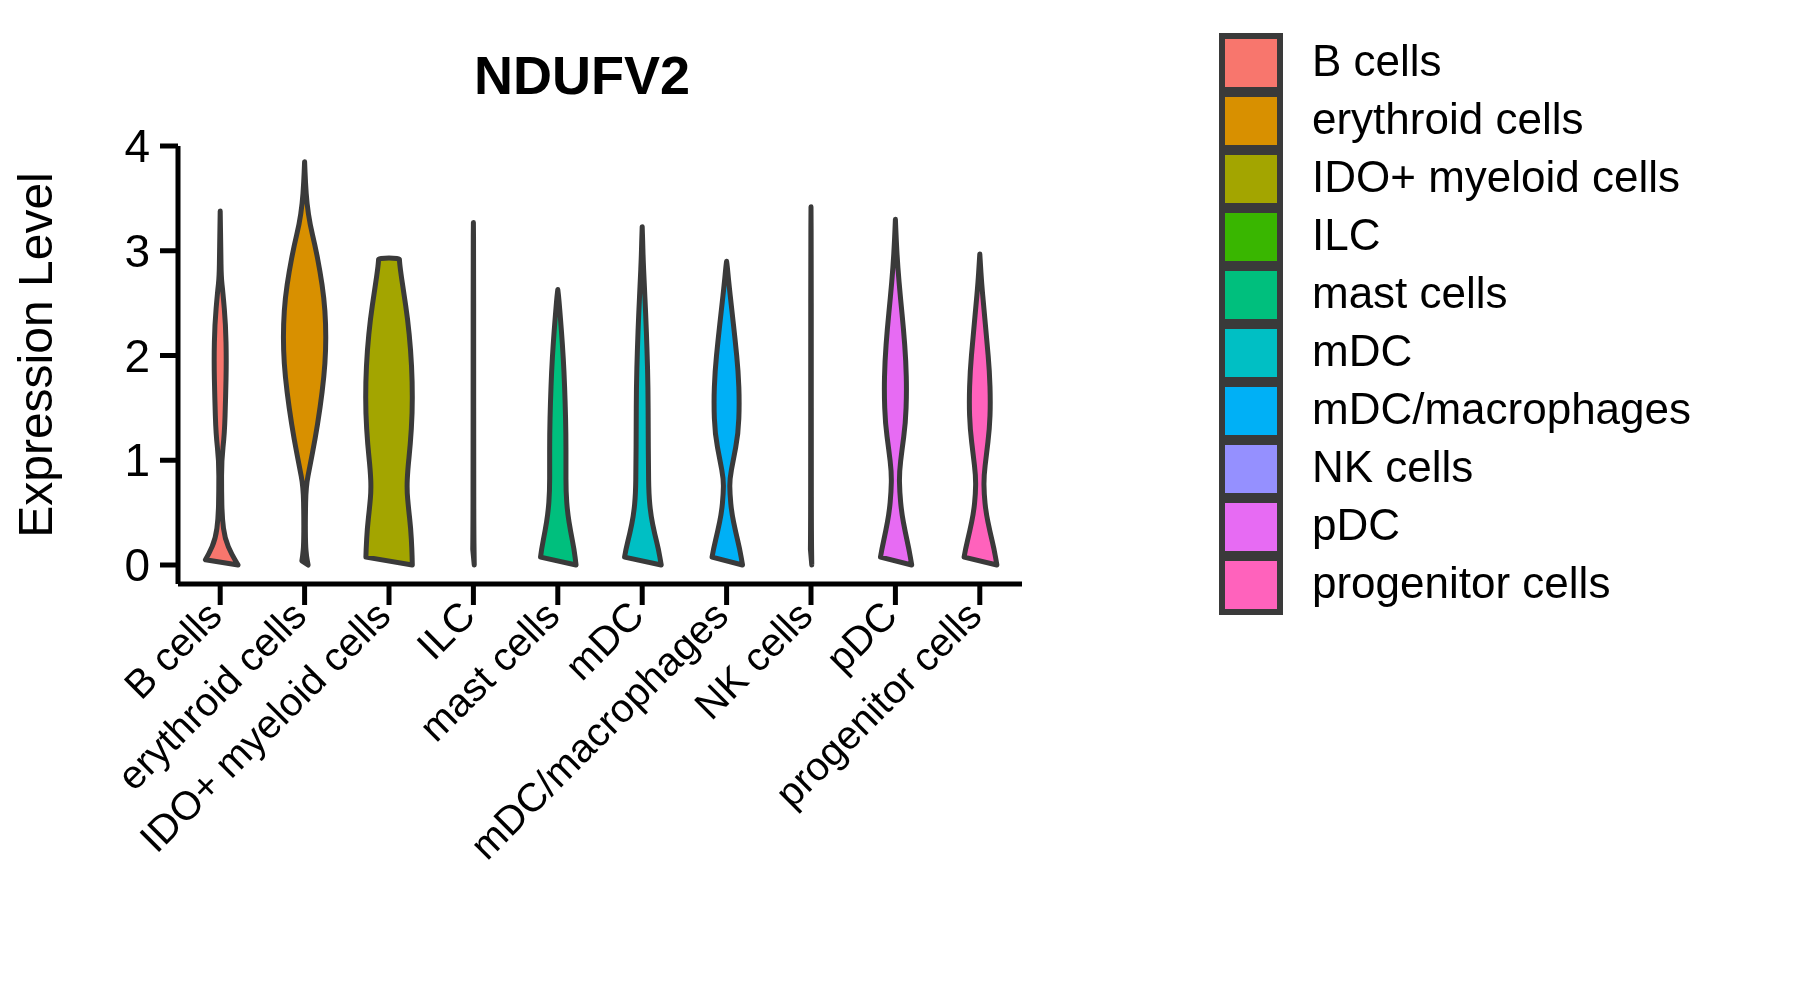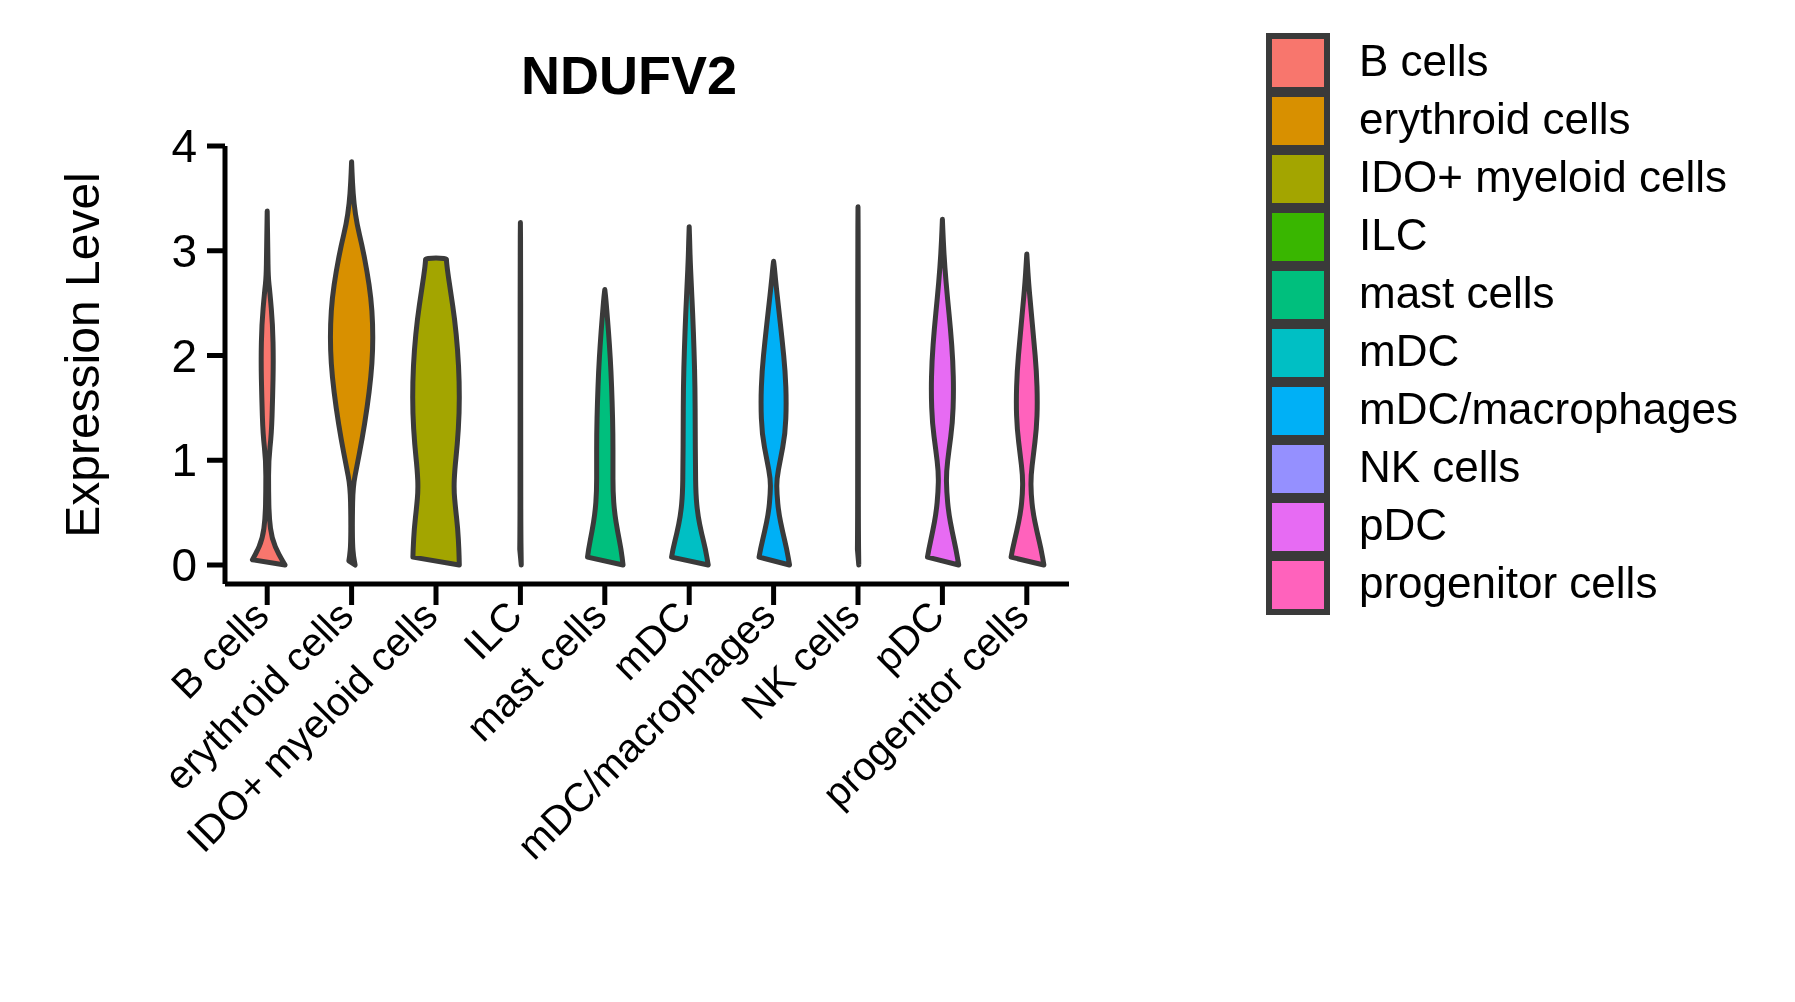--- a/index.html
+++ b/index.html
@@ -9,24 +9,23 @@
   }
   body {
     width: 1795px;
     height: 1002px;
     font-family: "Liberation Sans", sans-serif;
     overflow: hidden;
     position: relative;
   }
   #figure {
     position: absolute;
-    left: 8px; top: 0;
+    left: 0; top: 0;
     width: 1429px;
     height: 1002px;
-    padding-left: 39px;
   }
   svg { display: block; }
   .axis-line {
     stroke: #000000;
     stroke-width: 5;
     stroke-linecap: butt;
     fill: none;
   }
   .tick-line {
     stroke: #000000;

